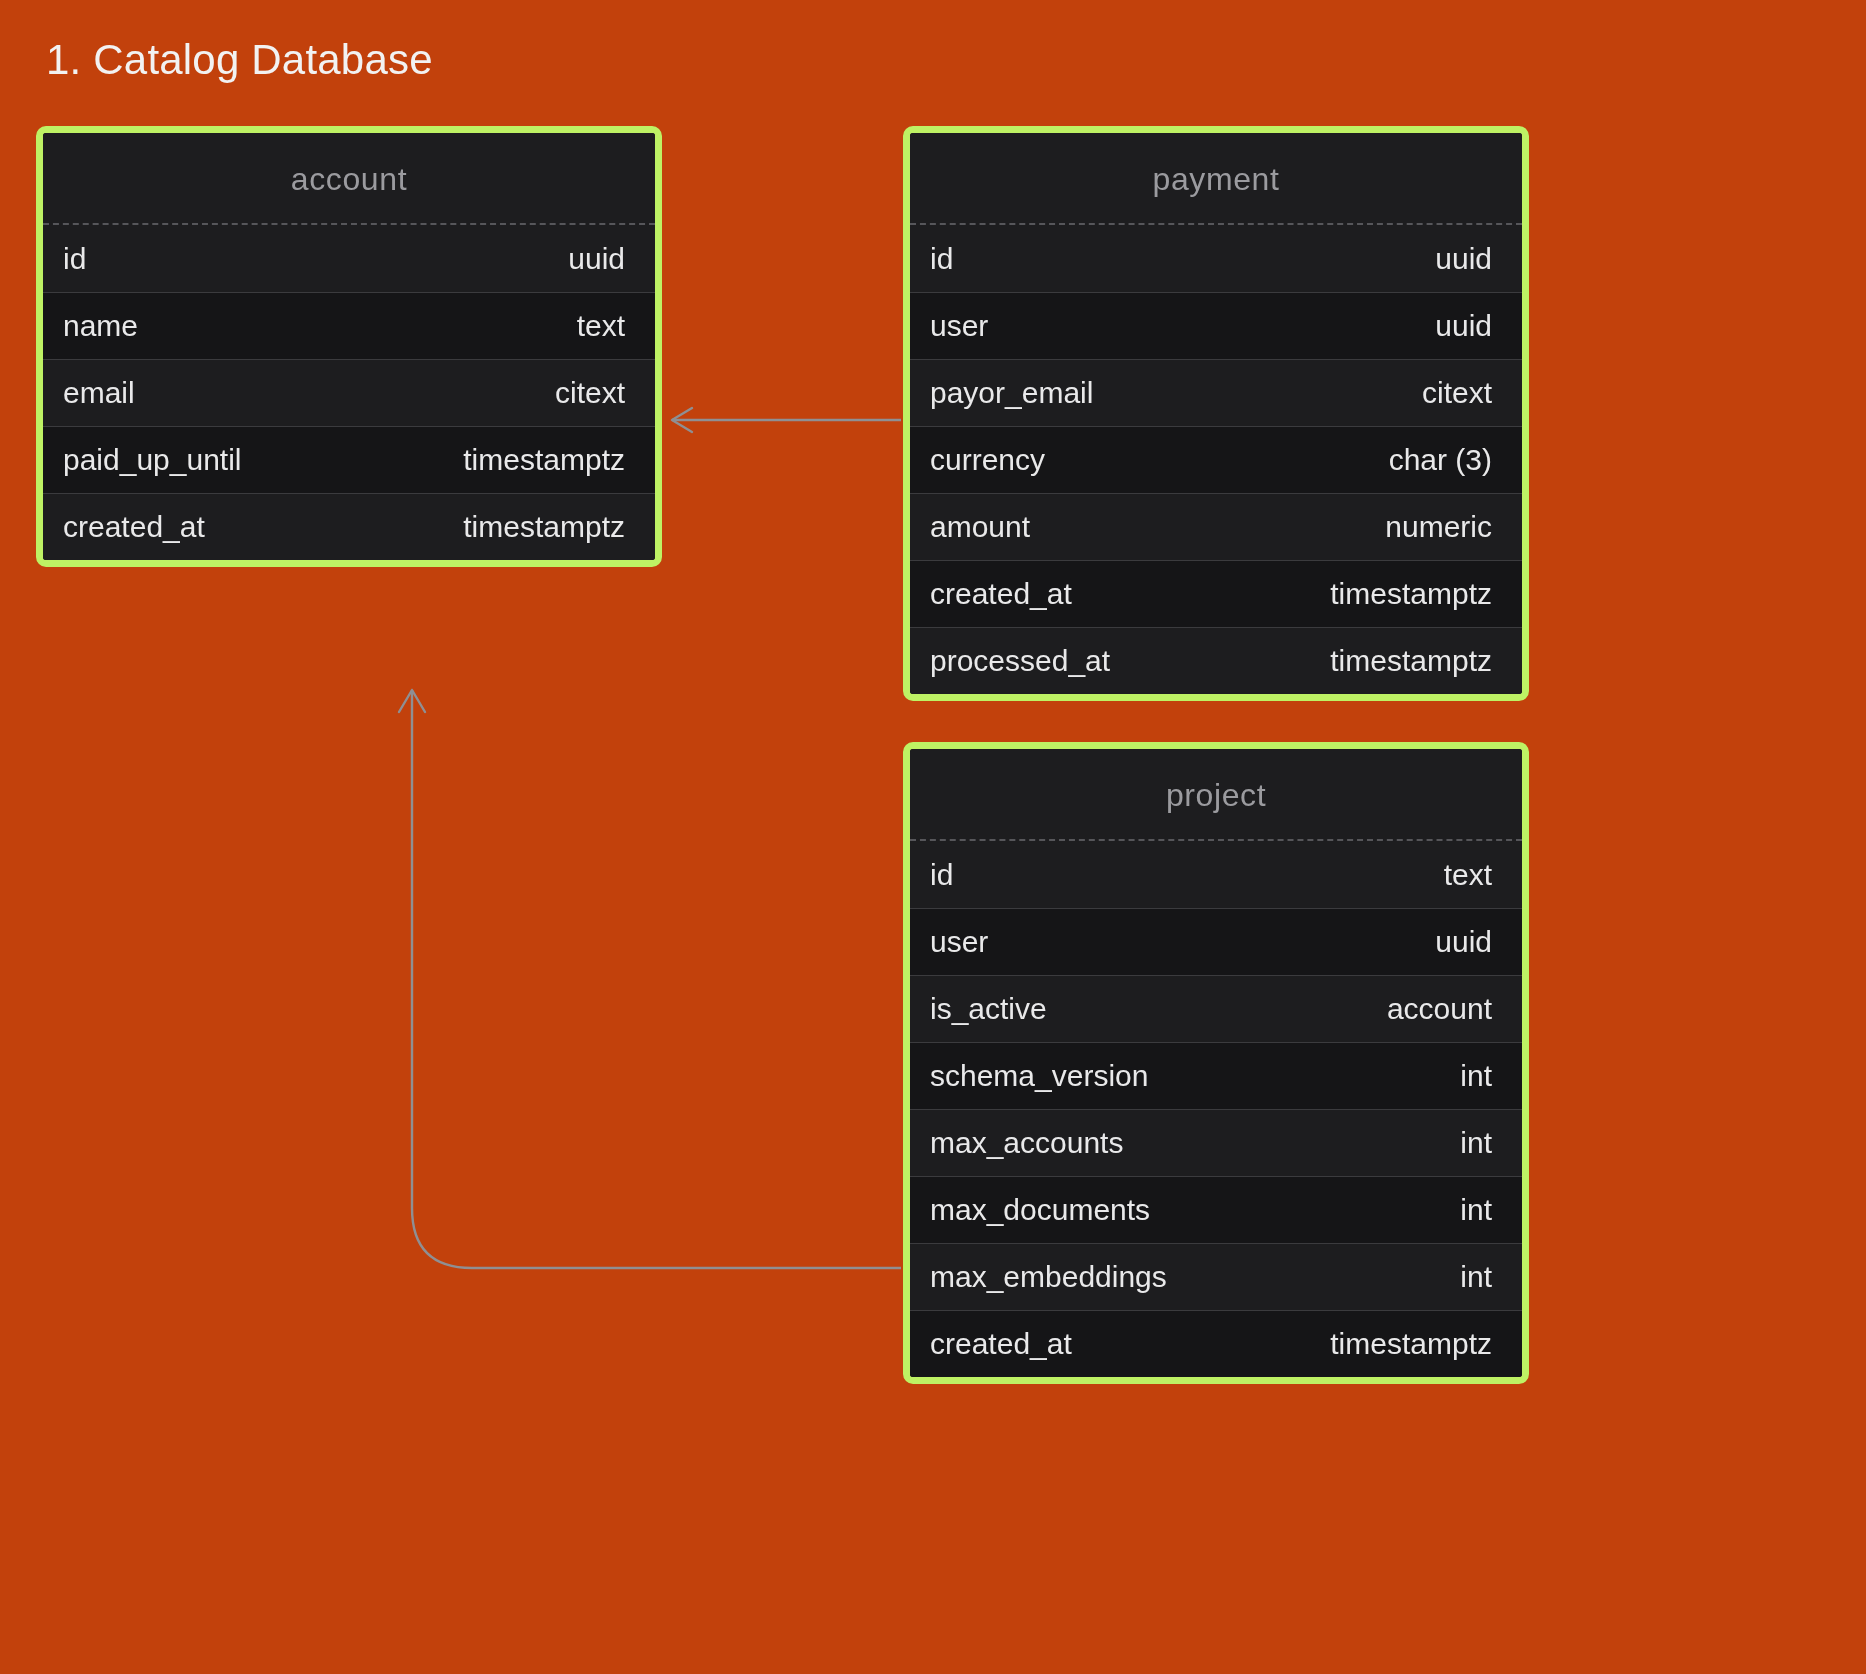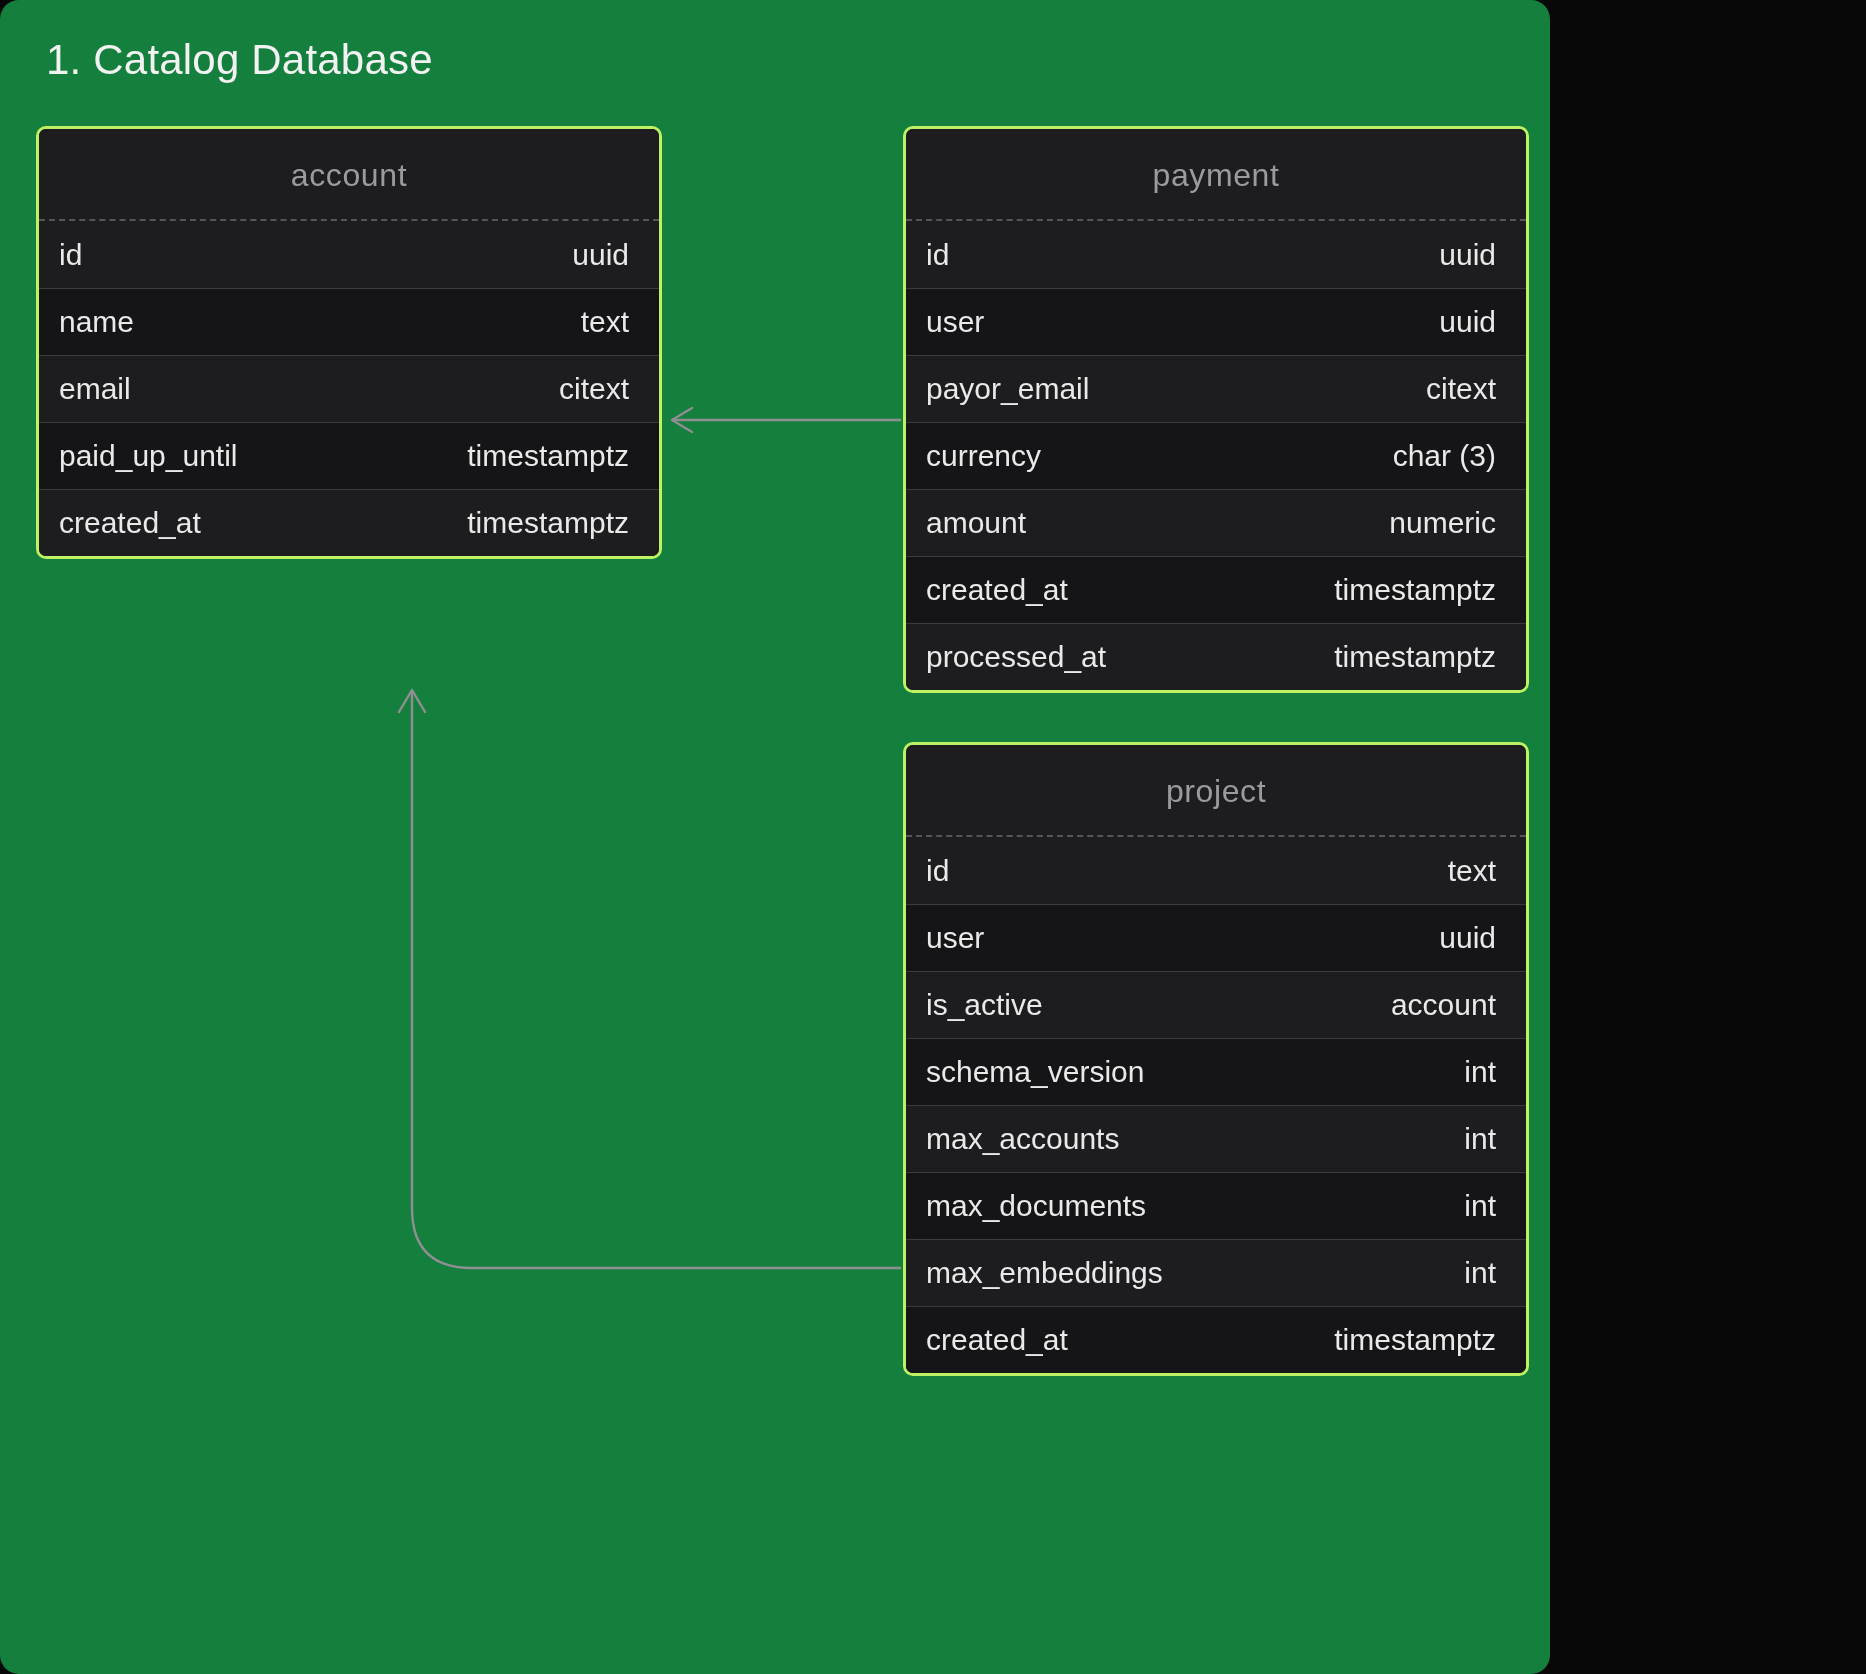--- a/index.html
+++ b/index.html
@@ -7,42 +7,41 @@
   html, body {
     width: 1866px;
     height: 1674px;
     background: #080808;
     font-family: "Liberation Sans", sans-serif;
     overflow: hidden;
   }
 
   #stage {
     position: relative;
-    width: 1550px;
+    width: 1866px;
     height: 1674px;
-    background: #15803d;
-    border-radius: 19px;
+    background: #c2410c;
   }
 
   
   .page-title {
     position: absolute;
     left: 46px;
     top: 36px;
     font-size: 42px;
     font-weight: 500;
     color: #f2f2f2;
     letter-spacing: 0.2px;
     white-space: nowrap;
   }
 
   
   .table-card {
     position: absolute;
-    border: 3px solid #bef264;
+    border: 7px solid #bef264;
     border-radius: 10px;
     background: #141416;
     overflow: hidden;
   }
 
   .table-header {
     height: 92px;
     display: flex;
     align-items: center;
     justify-content: center;

